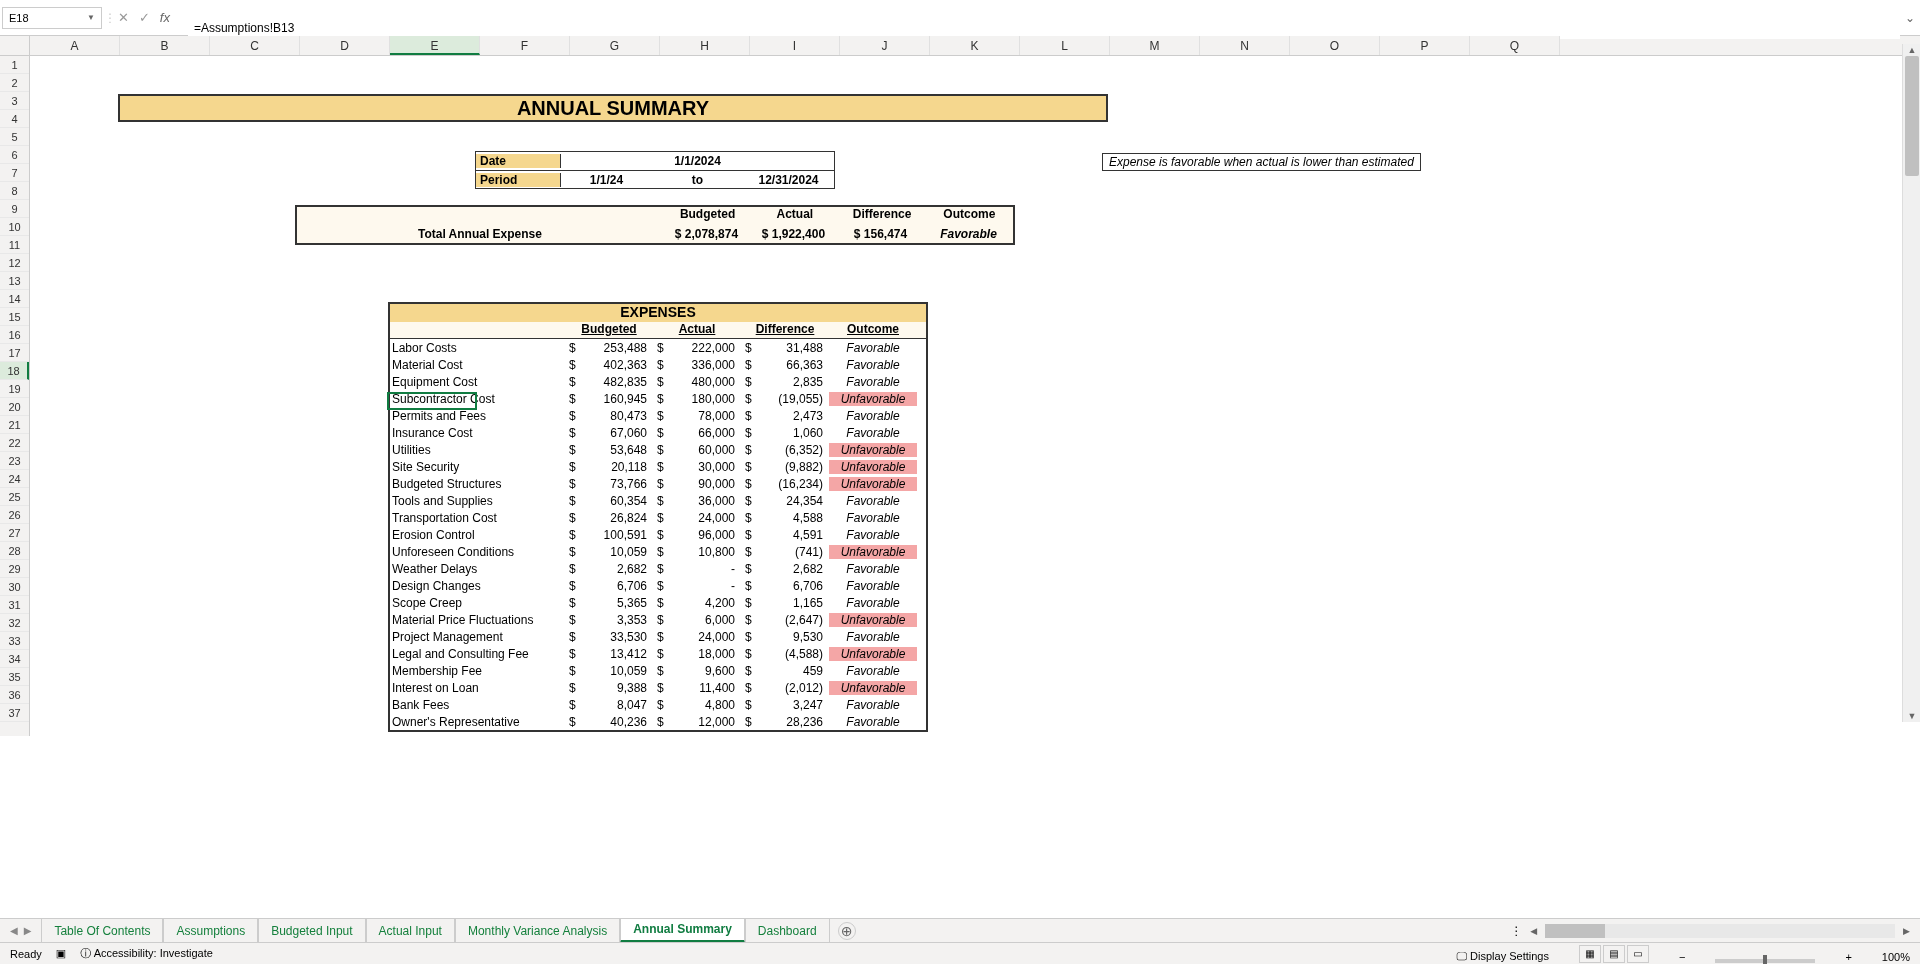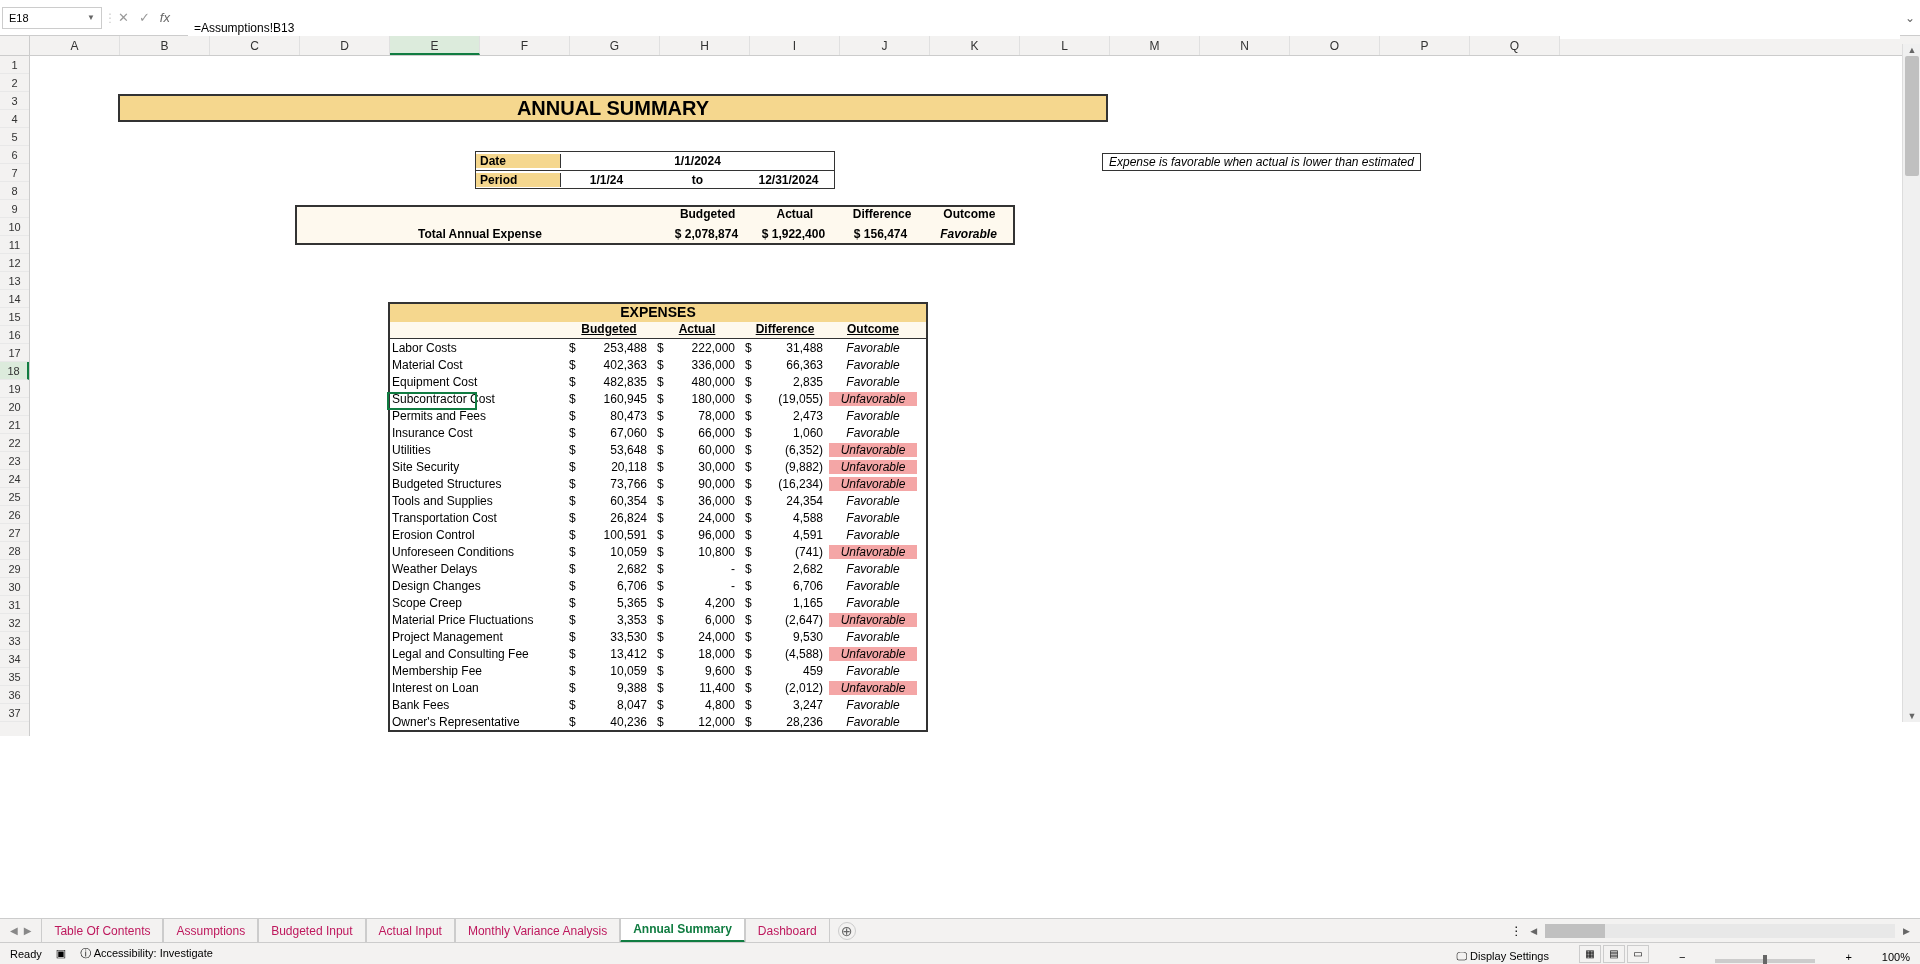--- a/index.html
+++ b/index.html
@@ -68,21 +68,21 @@
 .vscroll { position: absolute; right: 0; top: 44px; width: 18px; height: 678px; background: #f0f0f0; border-left: 1px solid #ddd; }
 .vscroll .thumb { position: absolute; top: 12px; left: 2px; width: 14px; height: 120px; background: #c0c0c0; border-radius: 2px; }
 .vscroll .arrow { position: absolute; left: 0; width: 18px; height: 12px; text-align: center; font-size: 9px; color: #666; line-height: 12px; }
 .vscroll .arrow.up { top: 0; }
 .vscroll .arrow.down { bottom: 0; }
 
 
 .tab-bar { position: absolute; bottom: 22px; left: 0; right: 0; height: 24px; background: #f3f2f1; display: flex; align-items: center; border-top: 1px solid #ccc; }
 .tab-nav { display: flex; gap: 6px; padding: 0 10px; color: #888; font-size: 10px; }
 .tabs { display: flex; align-items: stretch; height: 24px; }
-.tab { padding: 0 12px; border-right: 1px solid #ccc; border-left: 1px solid #ccc; font-size: 12px; display: flex; align-items: center; color: #be185d; cursor: pointer; background: #f3f2f1; }
+.tab { padding: 0 12px; border-right: 1px solid #ccc; border-left: 1px solid #ccc; font-size: 12px; display: flex; align-items: center; color: #15803d; cursor: pointer; background: #f3f2f1; }
 .tab.active { background: #fff; border-bottom: 3px solid #107c41; color: #107c41; font-weight: 600; }
 .tab-add { width: 24px; text-align: center; color: #666; font-size: 14px; line-height: 24px; border: 1px solid #ccc; border-radius: 50%; margin-left: 8px; height: 18px; width: 18px; line-height: 16px; }
 .hscroll { flex: 1; display: flex; align-items: center; justify-content: flex-end; padding: 0 10px; gap: 8px; }
 .hscroll .track { flex: 1; height: 14px; background: #e8e8e8; position: relative; max-width: 350px; }
 .hscroll .track .thumb { position: absolute; left: 0; top: 0; width: 60px; height: 14px; background: #c0c0c0; }
 .hscroll .arr { font-size: 9px; color: #666; }
 
 
 .status-bar { position: absolute; bottom: 0; left: 0; right: 0; height: 22px; background: #f3f2f1; display: flex; align-items: center; padding: 0 10px; font-size: 11px; border-top: 1px solid #ccc; }
 .status-left { display: flex; gap: 14px; align-items: center; }

